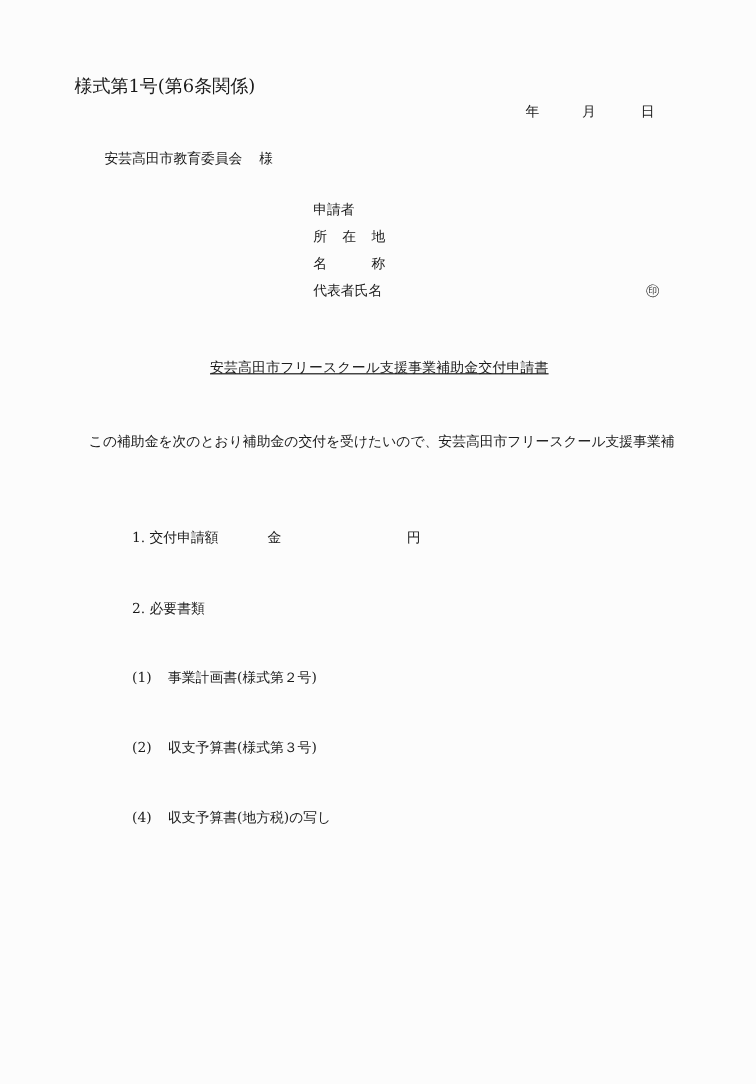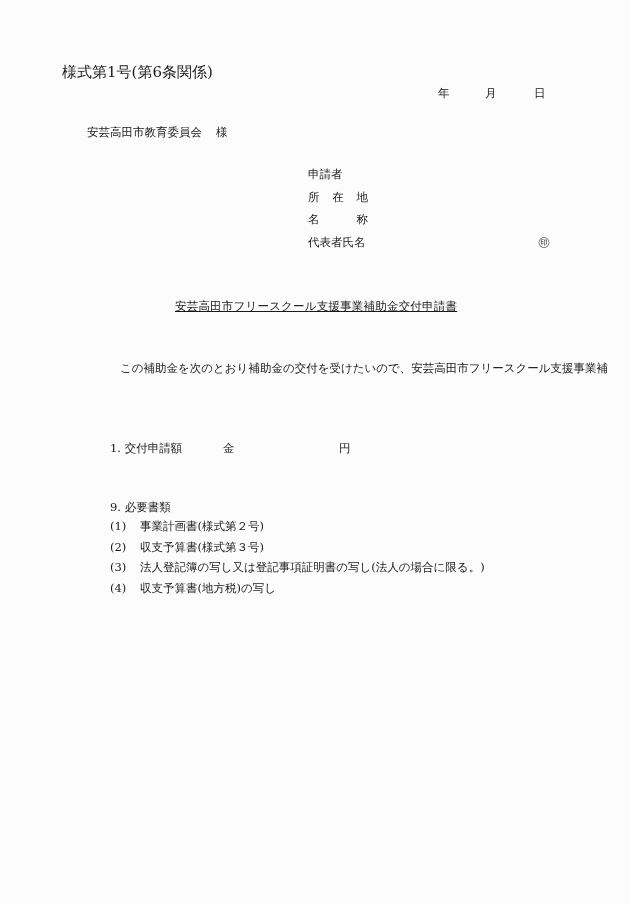--- a/index.html
+++ b/index.html
@@ -21,55 +21,56 @@
       white-space: nowrap;
       line-height: 14px;
     }
     .form-number { left: 62px; top: 65px; font-size: 15px; }
     .date-year  { left: 438px; top: 86px; }
     .date-month { left: 485px; top: 86px; }
     .date-day   { left: 534px; top: 86px; }
     .addressee  { left: 87px; top: 125px; }
     .addressee .honorific { margin-left: 14px; }
 
-    .applicant-block { left: 261px; top: 167px; margin-left: 47px; }
+    .applicant-block { left: 261px; top: 167px; }
     .applicant-row {
       height: 22.5px;
       line-height: 14px;
     }
     .label-spaced-3 { display: inline-block; width: 60px; display: inline-flex; justify-content: space-between; }
     .label-spaced-2 { display: inline-flex; width: 60px; justify-content: space-between; }
     .seal { left: 538px; top: 235px; font-size: 12px; }
 
     .doc-title { left: 175px; top: 299px; font-size: 11.5px; letter-spacing: 0.2px; text-decoration: underline; }
 
     .body-text {
       left: 62px;
       top: 357px;
       width: 520px;
       white-space: normal;
       line-height: 22px;
       font-size: 11.5px;
     }
-    .body-line { display: block; white-space: nowrap; margin-left: 46px; }
+    .body-line { display: block; white-space: nowrap; }
     .body-line.first { text-indent: 12px; }
 
     .section1 { left: 110px; top: 441px; }
     .section1 .amount-prefix { position: absolute; left: 113px; top: 0; }
     .section1 .amount-suffix { position: absolute; left: 229px; top: 0; }
 
     .section2-title { left: 110px; top: 500px; }
     .req-list {
       left: 110px;
       top: 519px;
     }
     .req-item {
       height: 20.5px;
       line-height: 14px;
       white-space: nowrap;
+      margin-top: 38px;
     }
     .req-num { display: inline-block; width: 30px; }
   </style>
 </head>
 <body>
 
 <div class="abs form-number">様式第1号(第6条関係)</div>
 
 <div class="abs date-year">年</div>
 <div class="abs date-month">月</div>
@@ -103,28 +104,25 @@
 <div class="abs body-text">
   <span class="body-line first">この補助金を次のとおり補助金の交付を受けたいので、安芸高田市フリースクール支援事業補</span>
 </div>
 
 <div class="abs section1">
   <span>1.  交付申請額</span>
   <span class="amount-prefix">金</span>
   <span class="amount-suffix">円</span>
 </div>
 
-<div class="abs section2-title">9.  必要書類</div>
+<div class="abs section2-title">2.  必要書類</div>
 
 <div class="abs req-list">
   <div class="req-item">
     <span class="req-num">(1)</span><span>事業計画書(様式第２号)</span>
   </div>
   <div class="req-item">
     <span class="req-num">(2)</span><span>収支予算書(様式第３号)</span>
   </div>
   <div class="req-item">
-    <span class="req-num">(3)</span><span>法人登記簿の写し又は登記事項証明書の写し(法人の場合に限る。)</span>
-  </div>
-  <div class="req-item">
     <span class="req-num">(4)</span><span>収支予算書(地方税)の写し</span>
   </div>
 </div>
 
 </body></html>

